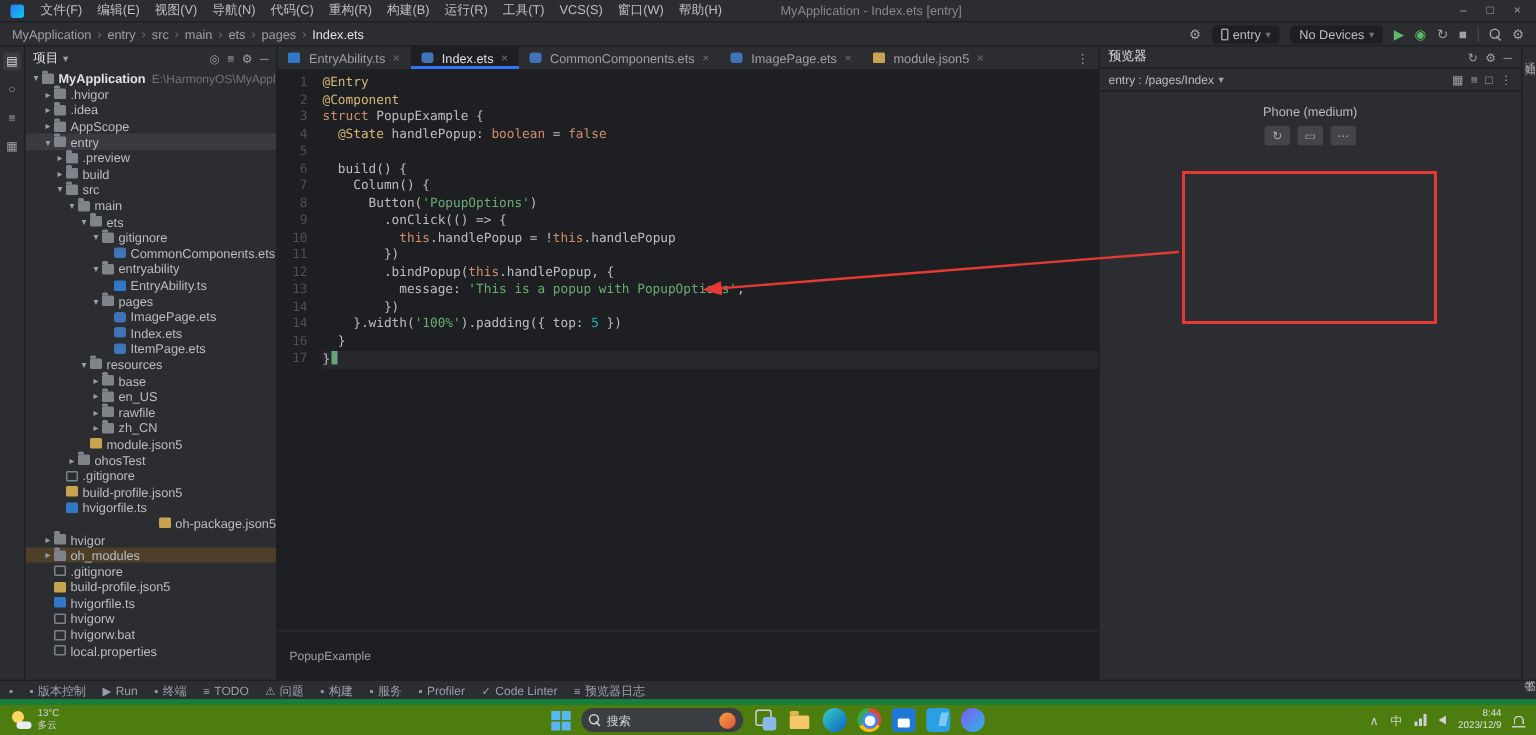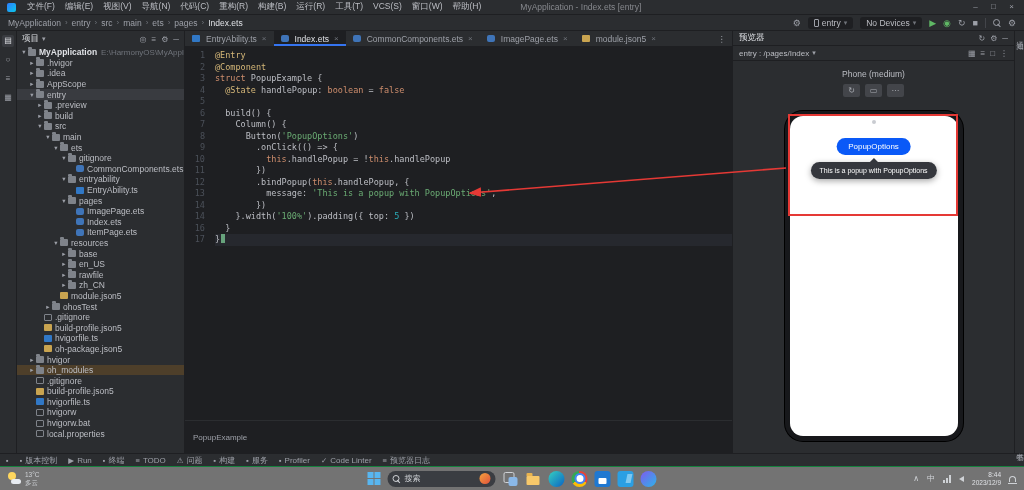--- a/index.html
+++ b/index.html
@@ -101,21 +101,21 @@
 
   
   .bottombar{height:13px;background:#2b2d30;border-top:1px solid #1e1f22;display:flex;align-items:center;padding:0 6px;gap:11px;font-size:8px;color:#9da0a8;flex:none;white-space:nowrap}
   .bb-item{display:flex;align-items:center;gap:3px}
   .bb-glyph{font-size:7.5px}
   .statusbar{height:12px;background:#2b2d30;border-top:1px solid #1e1f22;display:flex;align-items:center;padding:0 8px;font-size:8px;color:#9da0a8;flex:none}
   .sb-right{margin-left:auto;display:flex;gap:10px;align-items:center}
   .sb-dot{width:5px;height:5px;border-radius:50%;background:#2aacb8}
 
   
-  .taskbar{height:24px;background:#737373;display:flex;align-items:center;position:relative;padding:0 8px;color:#dfe1e5;flex:none;border-top:1px solid #15803d}
+  .taskbar{height:24px;background:#4d7c0f;display:flex;align-items:center;position:relative;padding:0 8px;color:#dfe1e5;flex:none;border-top:4px solid #15803d}
   .weather{display:flex;align-items:center;gap:4px;font-size:6.5px;line-height:8px;color:#cfd2d6}
   .weather-icon{width:13px;height:13px;position:relative;flex:none}
   .weather-icon::before{content:"";position:absolute;width:8px;height:8px;border-radius:50%;background:#ffd75e;top:0;left:0}
   .weather-icon::after{content:"";position:absolute;width:10px;height:5px;border-radius:4px;background:#e8ecf1;bottom:1px;right:0}
   .tb-center{position:absolute;left:50%;top:0;transform:translateX(-50%);display:flex;align-items:center;gap:7px;height:100%}
   .win-logo{width:13px;height:13px;display:grid;grid-template-columns:6px 6px;grid-template-rows:6px 6px;gap:1px}
   .win-logo i{background:#58b6f0}
   .search-pill{width:108px;height:16px;background:#3a3d42;border-radius:8px;display:flex;align-items:center;padding:0 5px;gap:4px;font-size:8px;color:#cfd2d6}
   .search-pill .daily{margin-left:auto;width:11px;height:11px;border-radius:50%;background:linear-gradient(135deg,#f6a13c,#e0533d)}
   .tb-icon{width:16px;height:16px;border-radius:3px;position:relative;flex:none}
@@ -364,21 +364,21 @@
           <div class="tree-row" style="padding-left: 19px;">
             <span class="arrow"></span>
             <span class="ticon ticon-json"></span>
             <span class="tree-label">build-profile.json5</span>
           </div>
           <div class="tree-row" style="padding-left: 19px;">
             <span class="arrow"></span>
             <span class="ticon ticon-ts"></span>
             <span class="tree-label">hvigorfile.ts</span>
           </div>
-          <div class="tree-row" style="padding-left: 19px;">
+          <div class="tree-row" style="padding-left: 19px; justify-content: flex-end;">
             <span class="arrow"></span>
             <span class="ticon ticon-json"></span>
             <span class="tree-label">oh-package.json5</span>
           </div>
           <div class="tree-row" style="padding-left: 11px;">
             <span class="arrow">▸</span>
             <span class="ticon ticon-folder"></span>
             <span class="tree-label">hvigor</span>
           </div>
           <div class="tree-row sel2" style="padding-left: 11px;">
@@ -492,27 +492,20 @@
           <span>⋮</span>
         </span>
       </div>
       <div class="prev-canvas">
         <div class="device-label">Phone (medium)</div>
         <div class="device-toolbar">
           <span class="dt-btn">↻</span>
           <span class="dt-btn">▭</span>
           <span class="dt-btn">⋯</span>
         </div>
-        <div class="phone">
-          <div class="screen">
-            <span class="cam-dot"></span>
-            <button class="popup-btn">PopupOptions</button>
-            <div class="popup-bubble">This is a popup with PopupOptions</div>
-          </div>
-        </div>
       </div>
     </div>
 
     <div class="stripe rstripe">
       <span class="vtext">通知</span>
       <span class="spacer"></span>
       <span class="vtext">书签</span>
     </div>
   </div>
 

